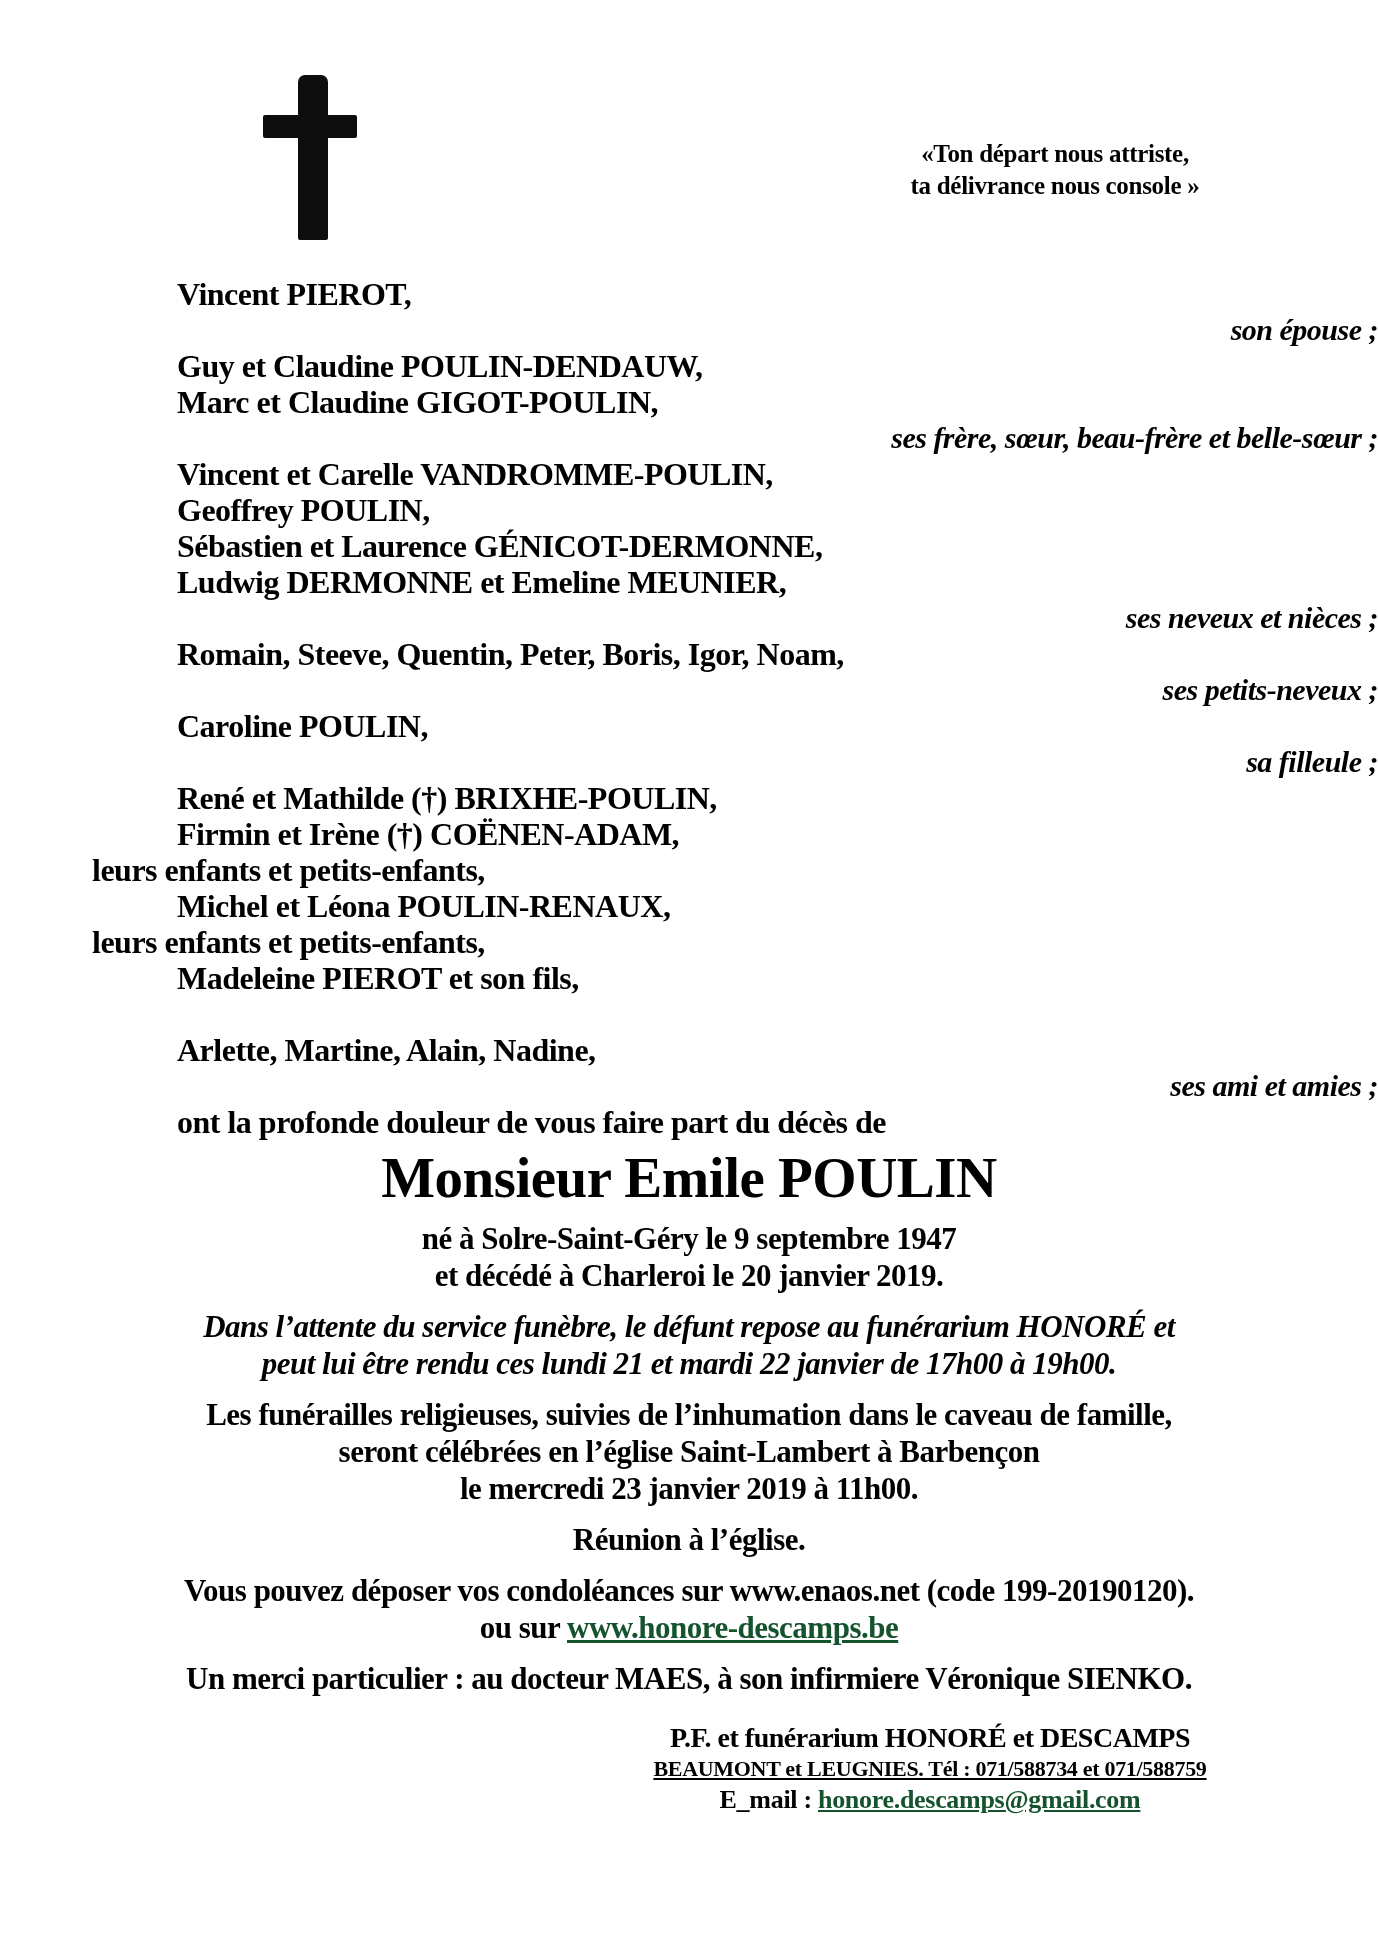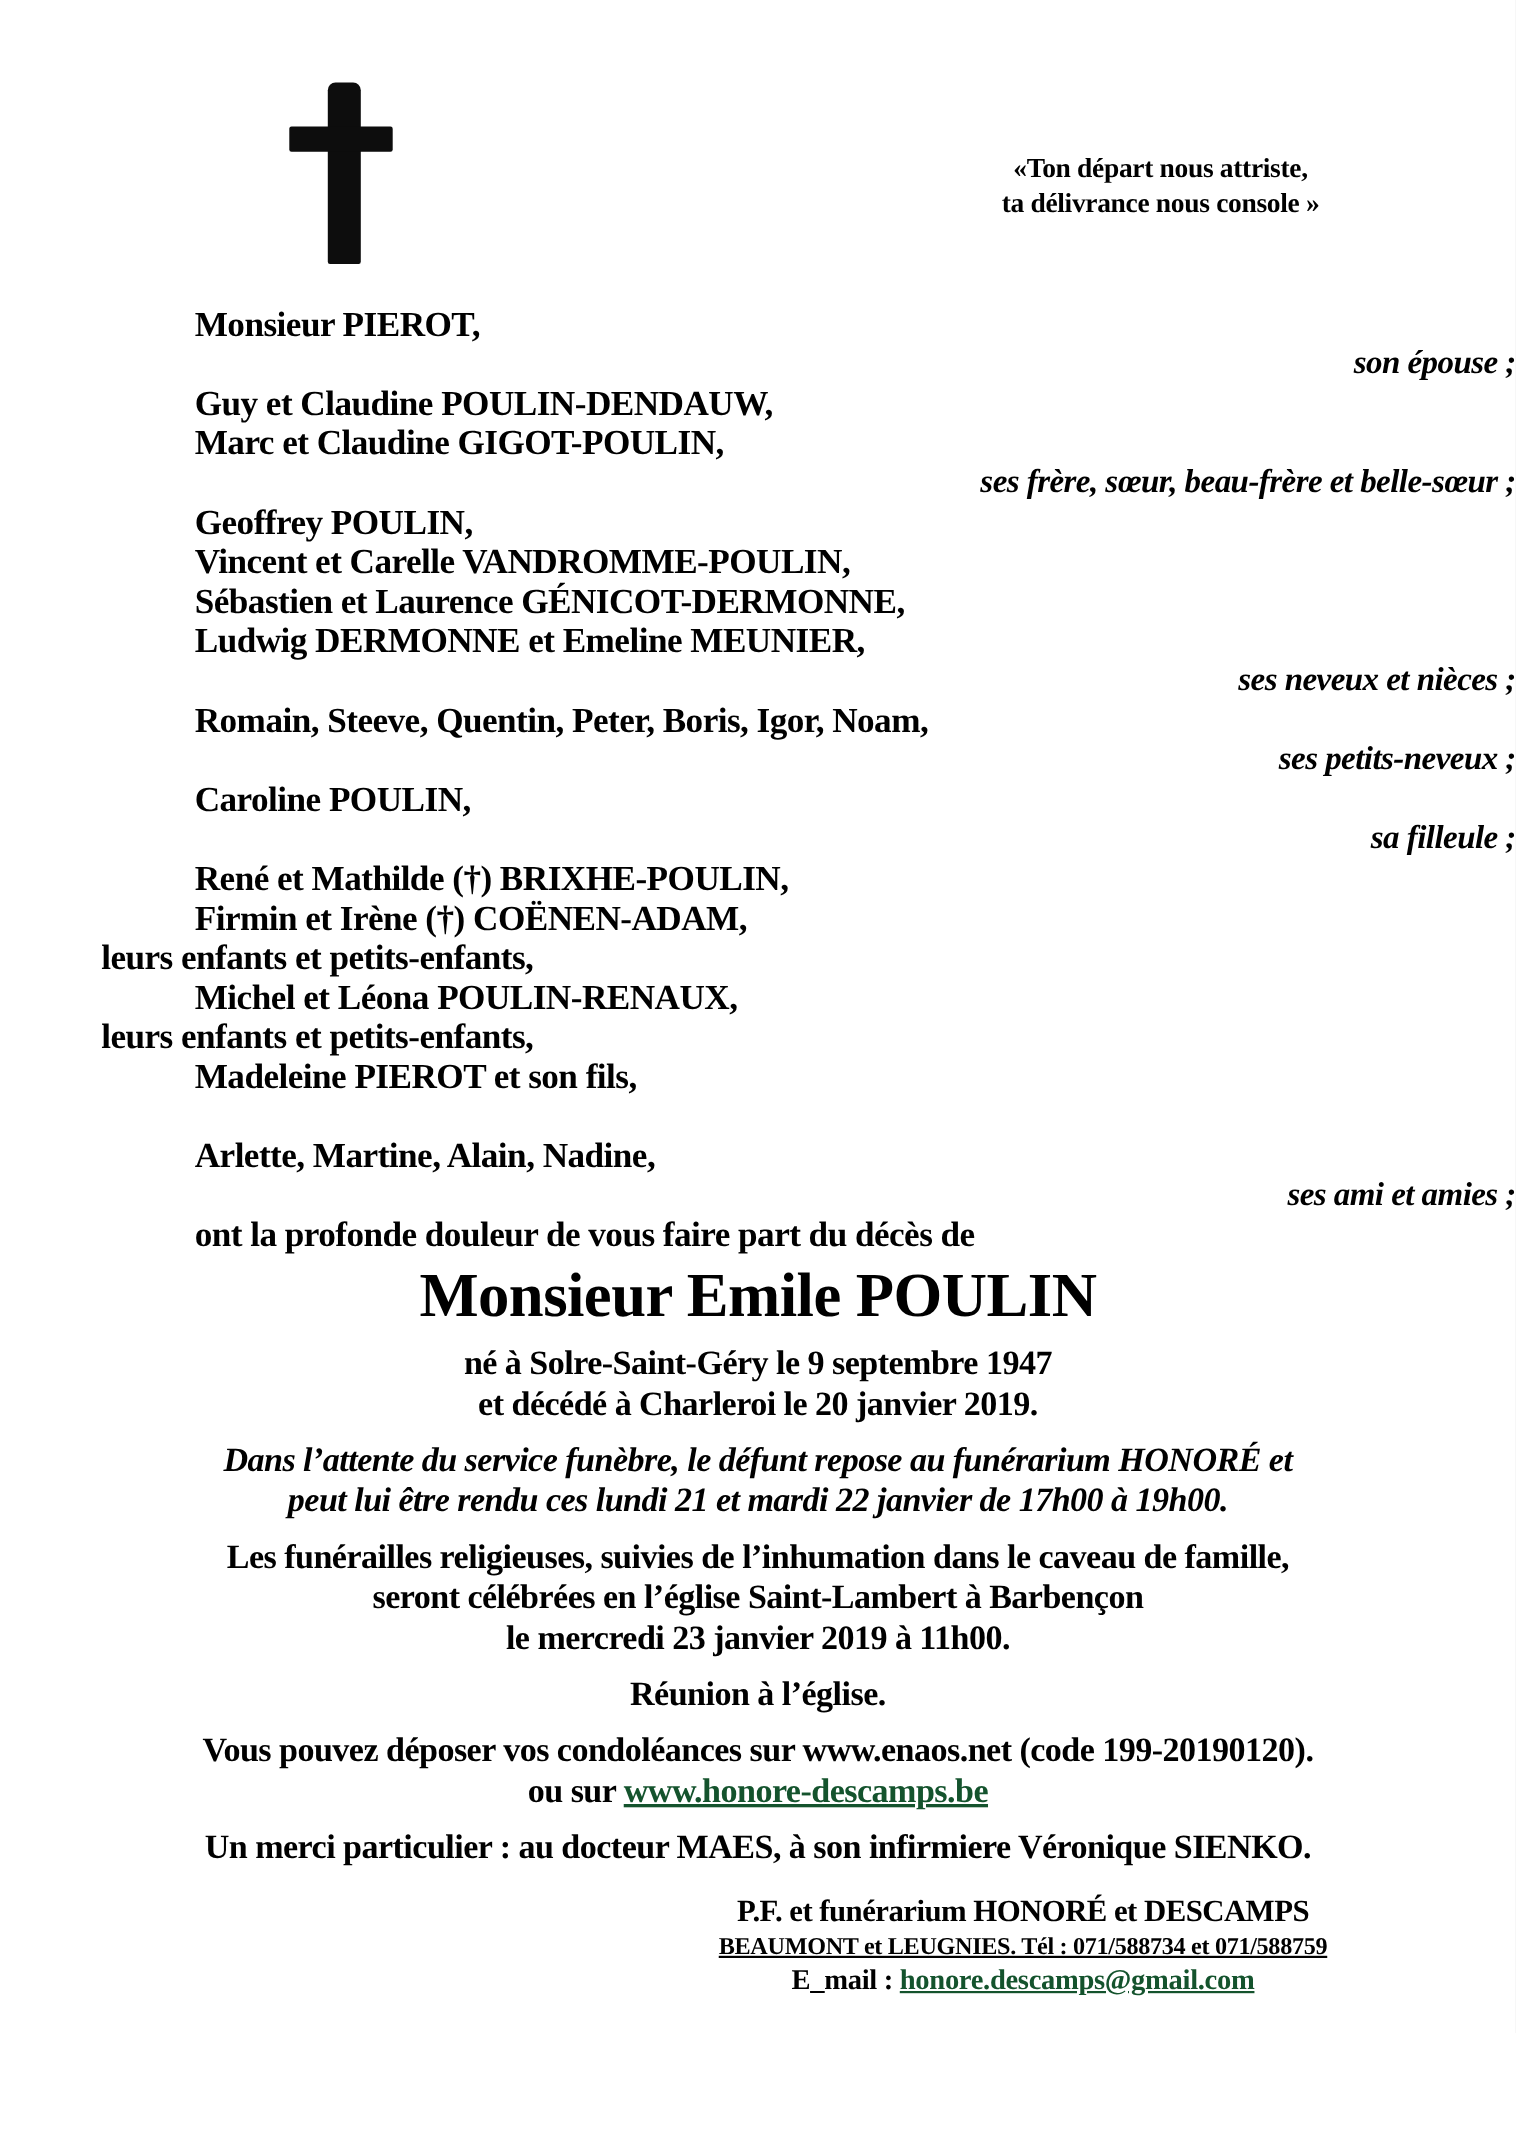--- a/index.html
+++ b/index.html
@@ -111,27 +111,27 @@
     <div class="cross-h"></div>
   </div>
 
   <div class="quote">
     <div>«Ton départ nous attriste,</div>
     <div>ta délivrance nous console »</div>
   </div>
 
   <div class="body">
 
-    <div class="line name">Monsieur PIEROT,</div>
+    <div class="line name">Vincent PIEROT,</div>
     <div class="line rel">son épouse ;</div>
     <div class="line name">Guy et Claudine POULIN-DENDAUW,</div>
     <div class="line name">Marc et Claudine GIGOT-POULIN,</div>
     <div class="line rel">ses frère, sœur, beau-frère et belle-sœur ;</div>
+    <div class="line name">Vincent et Carelle VANDROMME-POULIN,</div>
     <div class="line name">Geoffrey POULIN,</div>
-    <div class="line name">Vincent et Carelle VANDROMME-POULIN,</div>
     <div class="line name">Sébastien et Laurence GÉNICOT-DERMONNE,</div>
     <div class="line name">Ludwig DERMONNE et Emeline MEUNIER,</div>
     <div class="line rel">ses neveux et nièces ;</div>
     <div class="line name">Romain, Steeve, Quentin, Peter, Boris, Igor, Noam,</div>
     <div class="line rel">ses petits-neveux ;</div>
     <div class="line name">Caroline POULIN,</div>
     <div class="line rel">sa filleule ;</div>
     <div class="line name">René et Mathilde (†) BRIXHE-POULIN,</div>
     <div class="line name">Firmin et Irène (†) COËNEN-ADAM,</div>
     <div class="line indent">leurs enfants et petits-enfants,</div>

